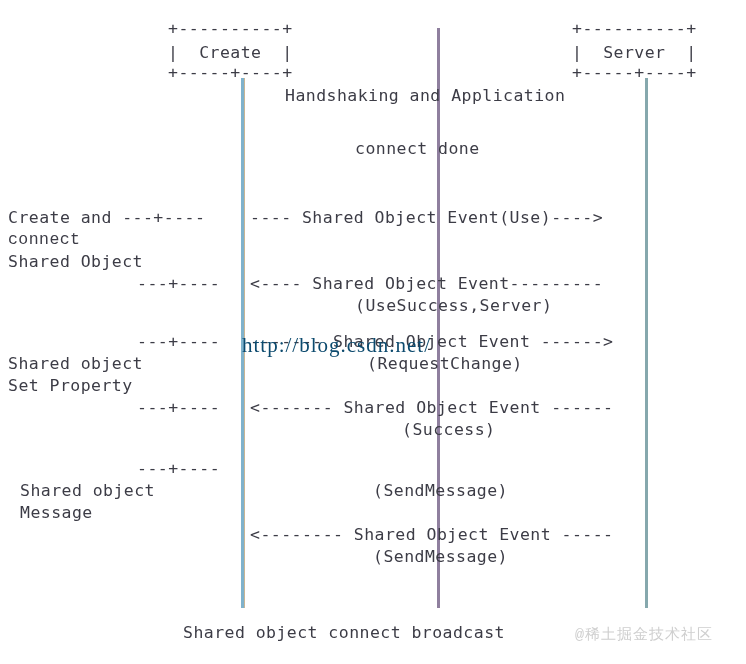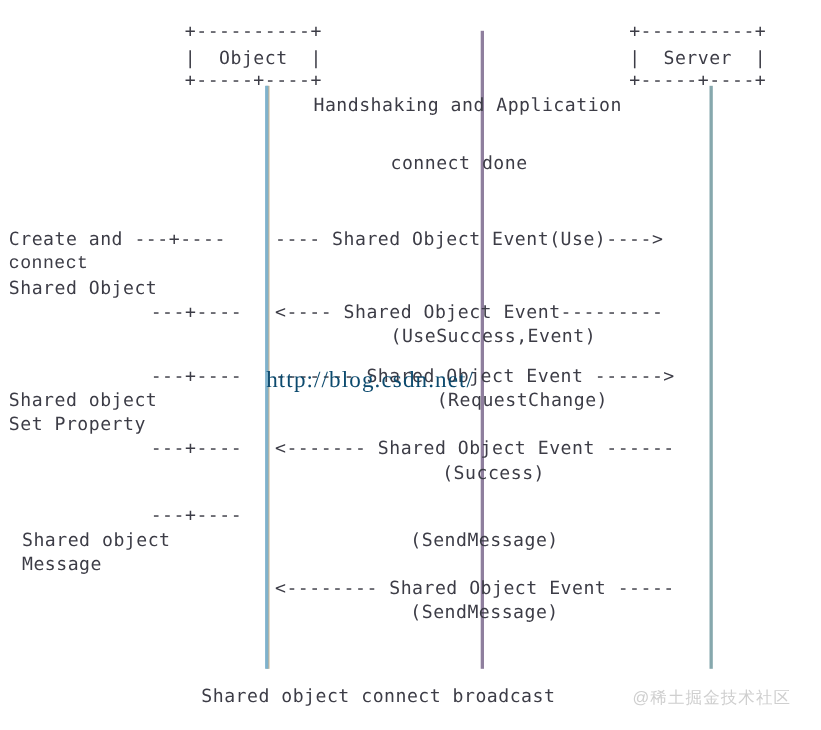--- a/index.html
+++ b/index.html
@@ -50,60 +50,60 @@
     pointer-events: none;
     user-select: none;
   }
   #wm-url {
     font-family: Liberation Serif, serif;
     font-size: 21px;
     letter-spacing: 1px;
     color: #0c4a6e;
   }
   #wm-brand {
-    font-family: Liberation Sans, sans-serif;
+    font-family: Liberation Mono, monospace;
     font-size: 15px;
     color: #cfcfcf;
     letter-spacing: 1px;
   }
 </style>
 </head>
 <body>
 
 <div id="ascii-canvas">
 
   <div class="lifeline client" style="left:241px; top:78px; height:530px;"></div>
   <div class="lifeline middle" style="left:437px; top:28px; height:580px;"></div>
   <div class="lifeline server" style="left:645px; top:78px; height:530px;"></div>
 
   <div class="art-line" style="left:168px; top:18px;">+----------+</div>
-  <div class="art-line" style="left:168px; top:42px;">|  Object  |</div>
+  <div class="art-line" style="left:168px; top:42px;">|  Create  |</div>
   <div class="art-line" style="left:168px; top:62px;">+-----+----+</div>
 
   <div class="art-line" style="left:572px; top:18px;">+----------+</div>
   <div class="art-line" style="left:572px; top:42px;">|  Server  |</div>
   <div class="art-line" style="left:572px; top:62px;">+-----+----+</div>
 
   <div class="art-line" style="left:285px; top:85px;">Handshaking and Application</div>
   <div class="art-line" style="left:355px; top:106px;margin-top:32px;">connect done</div>
 
   <div class="art-line" style="left:8px; top:207px;">Create and ---+----</div>
   <div class="art-line" style="left:250px; top:207px;">---- Shared Object Event(Use)----&gt;</div>
 
   <div class="art-line" style="left:8px; top:229px;font-family:Liberation Mono, monospace;">connect</div>
   <div class="art-line" style="left:8px; top:251px;">Shared Object</div>
 
   <div class="art-line" style="left:137px; top:273px;">---+----</div>
   <div class="art-line" style="left:250px; top:273px;">&lt;---- Shared Object Event---------</div>
-  <div class="art-line" style="left:355px; top:295px;">(UseSuccess,Event)</div>
+  <div class="art-line" style="left:355px; top:295px;">(UseSuccess,Server)</div>
 
   <div class="art-line" style="left:137px; top:331px;">---+----</div>
   <div class="art-line" style="left:250px; top:331px;">------- Shared Object Event ------&gt;</div>
   <div class="art-line" style="left:8px; top:353px;">Shared object</div>
-  <div class="art-line" style="left:367px; top:353px;margin-left:30px;">(RequestChange)</div>
+  <div class="art-line" style="left:367px; top:353px;">(RequestChange)</div>
   <div class="art-line" style="left:8px; top:375px;">Set Property</div>
 
   <div class="art-line" style="left:137px; top:397px;">---+----</div>
   <div class="art-line" style="left:250px; top:397px;">&lt;------- Shared Object Event ------</div>
   <div class="art-line" style="left:402px; top:419px;">(Success)</div>
 
   <div class="art-line" style="left:137px; top:458px;">---+----</div>
   <div class="art-line" style="left:20px; top:480px;">Shared object</div>
   <div class="art-line" style="left:373px; top:480px;">(SendMessage)</div>
   <div class="art-line" style="left:20px; top:502px;">Message</div>

